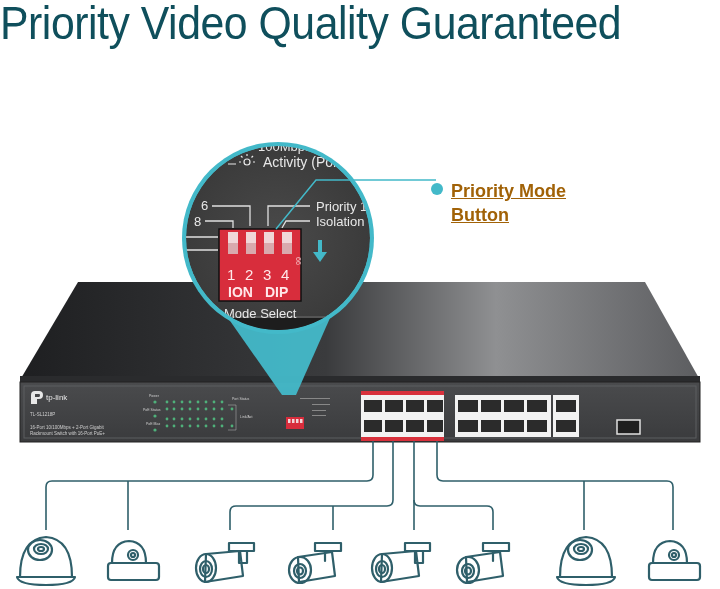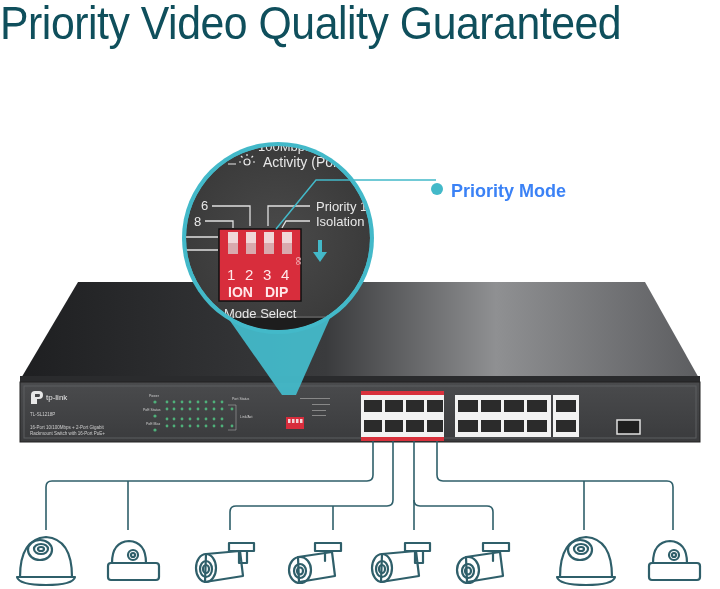--- a/index.html
+++ b/index.html
@@ -9,21 +9,21 @@
   .headline {
     position: absolute; left: 0; top: -4px; width: 720px;
     font-family: "Liberation Sans", sans-serif;
     font-size: 46px; line-height: 54px; color: #0f4f5c;
     letter-spacing: -0.5px; white-space: nowrap; transform: scaleX(0.93); transform-origin: left top;
   }
 
   .callout-label {
     position: absolute; left: 451px; top: 179px;
     font-family: "Liberation Sans", sans-serif; font-weight: bold;
-    font-size: 18px; line-height: 24px; color: #3b82f6;
+    font-size: 18px; line-height: 24px; color: #a16207; text-decoration: underline;
   }
 
   svg.art { position: absolute; left: 0; top: 0; }
 
   .lbl { font-family: "Liberation Sans", sans-serif; fill: #e8e8e8; }
 </style>
 </head>
 <body>
 
 <div class="headline">Priority Video Quality Guaranteed</div>
@@ -306,13 +306,14 @@
       <path d="M653 563 q0 -21 17 -22 q17 1 17 22"></path>
       <rect x="649" y="563" width="51" height="17" rx="3"></rect>
       <circle cx="674" cy="555" r="5"></circle>
       <circle cx="674" cy="555" r="2"></circle>
     </g>
   </g>
 </svg>
 
 <div class="callout-label">
   <div>Priority Mode</div>
+  <div>Button</div>
 </div>
 
 </body></html>

